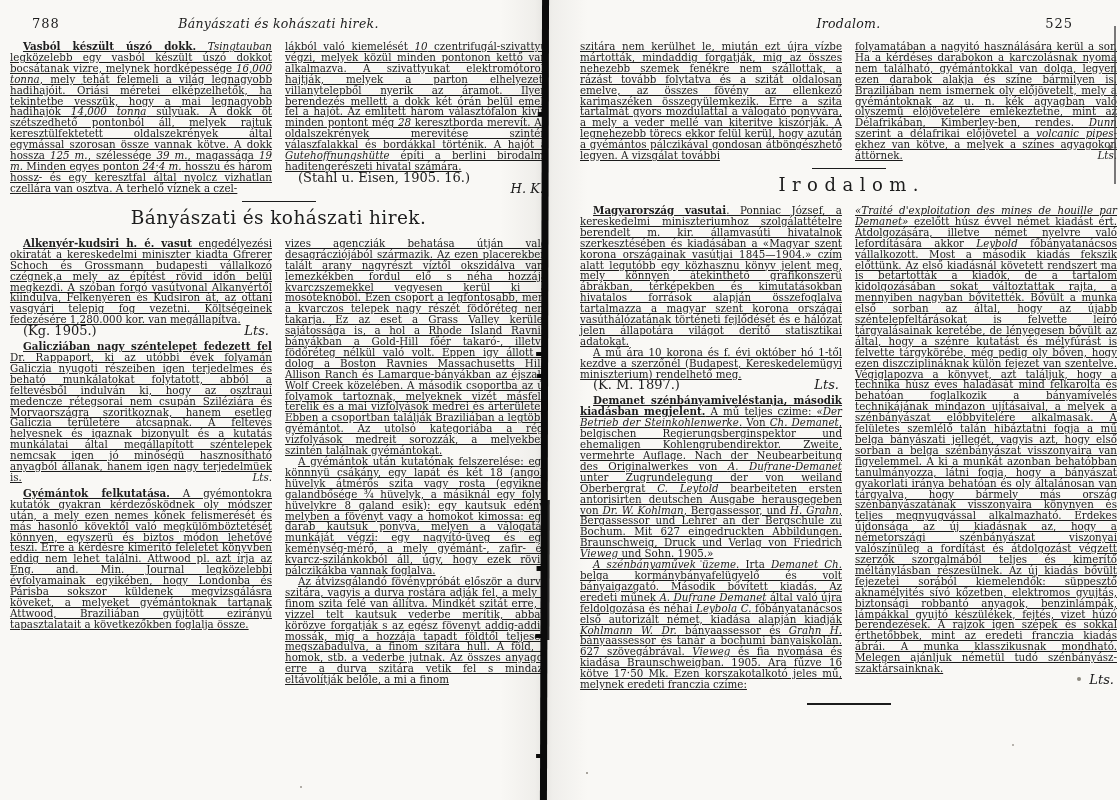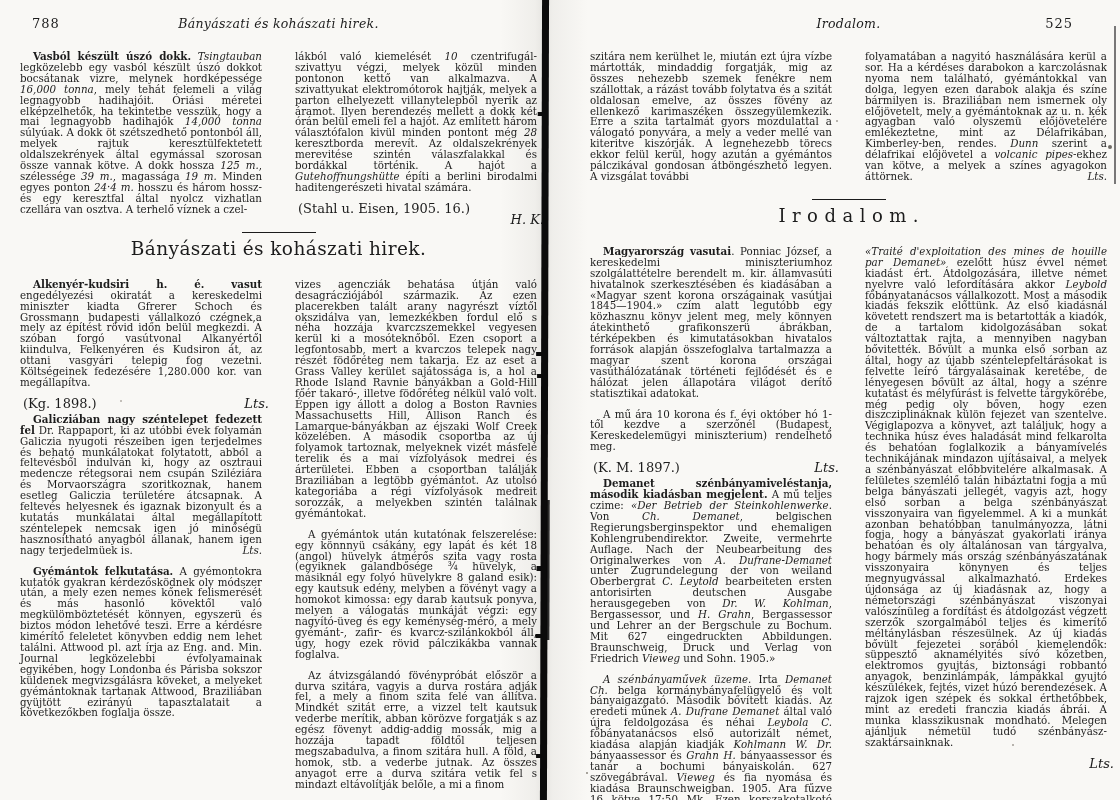--- a/index.html
+++ b/index.html
@@ -33,21 +33,21 @@
   .page{position:absolute;top:16px;}
   .page-left{left:10px;width:537px;}
   .page-right{left:580px;width:537px;}
   .page-header{display:grid;grid-template-columns:1fr auto 1fr;align-items:baseline;margin-bottom:10px;}
   .pnum{font-size:13px;letter-spacing:1px;}
   .page-left  .pnum{grid-column:1;justify-self:start;padding-left:22px;}
   .page-right .pnum{grid-column:3;justify-self:end;padding-right:44px;}
   .runtitle{grid-column:2;font-style:italic;font-size:12.5px;letter-spacing:.3px;justify-self:center;}
   .cols{display:flex;gap:13px;}
   .col{flex:0 0 262px;width:262px;font-size:10.3px;line-height:10.9px;text-align:justify;}
-  .para{margin:10px;text-align:justify;}
+  .para{margin:0;text-align:justify;text-decoration:underline;}
   .para::after{content:"";display:block;clear:both;}
   .para.ind{text-indent:13px;}
   .para.gap{margin-top:5px;}
   .r-b{font-weight:bold;}
   .r-i{font-style:italic;}
   .r-sig{float:right;font-style:italic;padding-left:8px;}
   .sigline{display:flex;justify-content:space-between;font-size:13px;line-height:11px;}
   .sigline .sl{padding-left:13px;}
   .sigline .sr{font-style:italic;padding-right:3px;}
   .rule-sm{width:74px;border-top:1.5px solid #1c1c1c;margin:7px auto 5px auto;}
@@ -83,21 +83,21 @@
             <span class="sr">H. K.</span>
           </div>
         </div>
     </div>
     <div class="rule-sm"></div>
     <h2 class="section-heading">Bányászati és kohászati hirek.</h2>
     <div class="cols">
       <div class="col">
           <p class="para ind"><span class="r-b">Alkenyér-kudsiri h. é. vasut</span><span class="r-t"> engedélyezési okiratát a kereskedelmi miniszter kiadta Gfrerer Schoch és Grossmann budapesti vállalkozó czégnek,a mely az építést rövid időn belül megkezdi. A szóban forgó vasútvonal Alkanyértől kiindulva, Felkenyéren és Kudsiron át, az ottani vasgyári telepig fog vezetni. Költségeinek fedezésére 1,280.000 kor. van megállapítva.</span></p>
           <div class="sigline">
-            <span class="sl">(Kg. 1898.)</span>
+            <span class="sl">(Kg. 1905.)</span>
             <span class="sr">Lts.</span>
           </div>
           <p class="para ind gap"><span class="r-b">Galicziában nagy széntelepet fedezett fel</span><span class="r-t"> Dr. Rappaport, ki az utóbbi évek folyamán Galiczia nyugoti részeiben igen terjedelmes és beható munkálatokat folytatott, abból a feltevésből indulván ki, hogy az osztraui medencze rétegsorai nem csupán Sziléziára és Morvaországra szoritkoznak, hanem esetleg Galiczia területére átcsapnak. A feltevés helyesnek és igaznak bizonyult és a kutatás munkálatai által megállapított széntelepek nemcsak igen jó minőségü hasznosítható anyagból állanak, hanem igen nagy terjedelmüek is.</span><span class="r-sig">Lts.</span></p>
           <p class="para ind gap"><span class="r-b">Gyémántok felkutatása.</span><span class="r-t"> A gyémontokra kutatók gyakran kérdezősködnek oly módszer után, a mely ezen nemes kőnek felismerését és más hasonló kövektől való megkülömböztetését könnyen, egyszerü és biztos módon lehetővé teszi. Erre a kérdésre kimérítő feleletet könyvben eddig nem lehet találni. Attwood pl. azt írja az Eng. and. Min. Journal legközelebbi évfolyamainak egyikében, hogy Londonba és Párisba sokszor küldenek megvizsgálásra köveket, a melyeket gyémántoknak tartanak Attwood, Braziliában gyüjtött ezirányú tapasztalatait a következőkben foglalja össze.</span></p>
         </div>
       <div class="col">
           <p class="para"><span class="r-t">vizes agencziák behatása útján való desagrácziójából származik. Az ezen placerekben talált arany nagyrészt víztől okszidálva van, lemezkékben fordul elő s néha hozzája kvarczszemekkel vegyesen kerül ki a mosóteknőből. Ezen csoport a legfontosabb, mert a kvarczos telepek nagy részét födőréteg nem takarja. Ez az eset a Grass Valley kerület sajátossága is, a hol a Rhode Island Ravnie bányákban a Gold-Hill főér takaró-, illetve födőréteg nélkül való volt. Éppen igy állott a dolog a Boston Ravnies Massachusetts Hill, Allison Ranch és Lamarque-bányákban az éjszaki Wolf Creek közelében. A második csoportba az új folyamok tartoznak, melyeknek vizét másfelé terelik és a mai vízfolyások medrei és árterületei. Ebben a csoportban találják Braziliában a legtöbb gyémántot. Az utolsó kategoriába a régi vízfolyások medreit sorozzák, a melyekben szintén találnak gyémántokat.</span></p>
           <p class="para ind"><span class="r-t">A gyémántok után kutatónak felszerelése: egy könnnyü csákány, egy lapát és két 18 (angol) hüvelyk átmérős szita vagy rosta (egyiknek galandbősége ¾ hüvelyk, a másiknál egy folyó hüvelykre 8 galand esik): egy kautsuk edény, melyben a fövényt vagy a homokot kimossa: egy darab kautsuk ponyva, melyen a válogatás munkáját végzi: egy nagyító-üveg és egy keménység-mérő, a mely gyémánt-, zafir- és kvarcz-szilánkokból áll, úgy, hogy ezek rövid pálczikákba vannak foglalva.</span></p>
           <p class="para ind"><span class="r-t">Az átvizsgálandó fövénypróbát először a durva szitára, vagyis a durva rostára adják fel, a mely a finom szita felé van állítva. Mindkét szitát erre, a vizzel telt kautsuk vederbe merítik, abban körözve forgatják s az egész fövenyt addig-addig mossák, mig a hozzája tapadt földtől teljesen megszabadulva, a finom szitára hull. A föld, a homok, stb. a vederbe jutnak. Az összes anyagot erre a durva szitára vetik fel s mindazt eltávolítják belőle, a mi a finom</span></p>
         </div>

